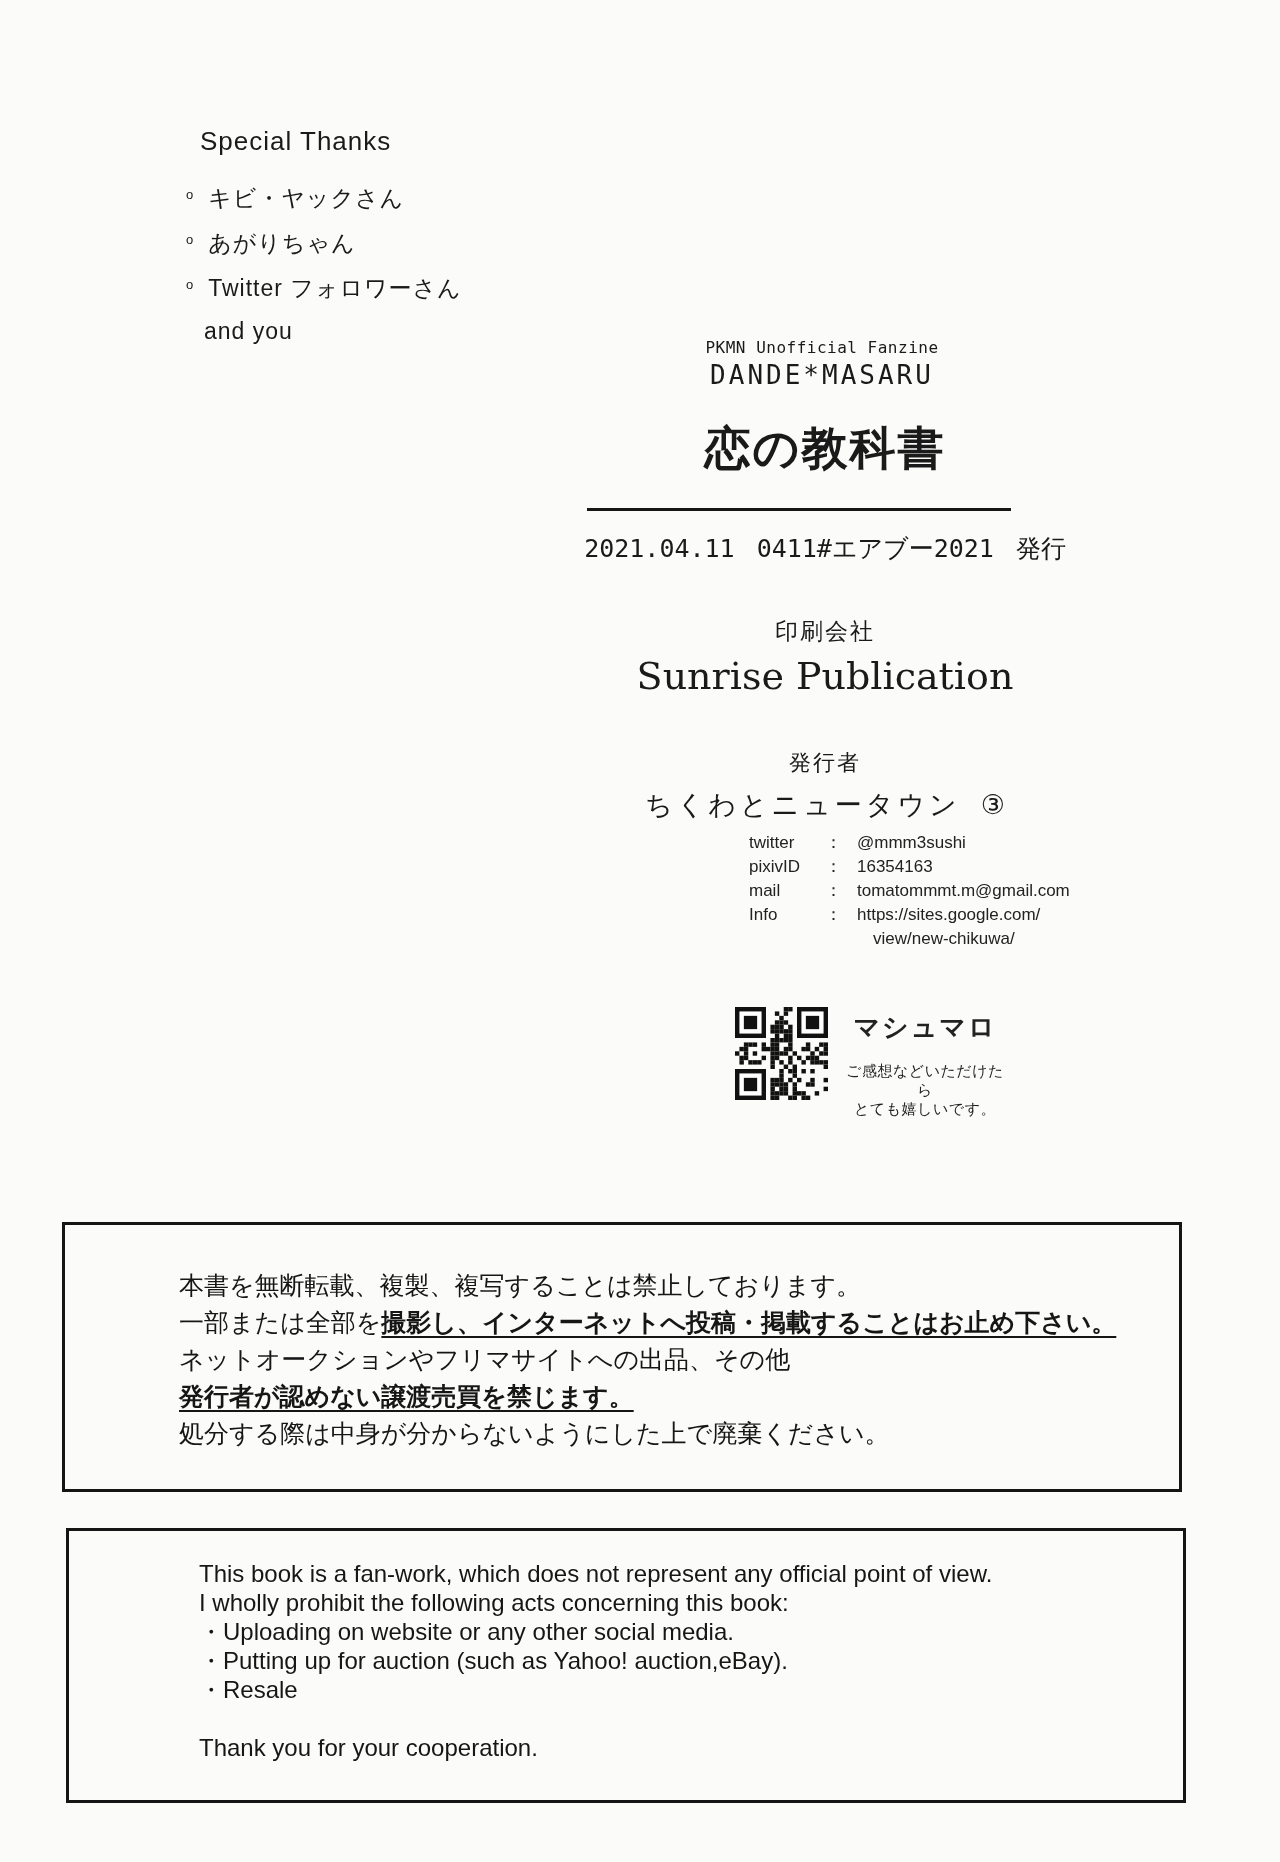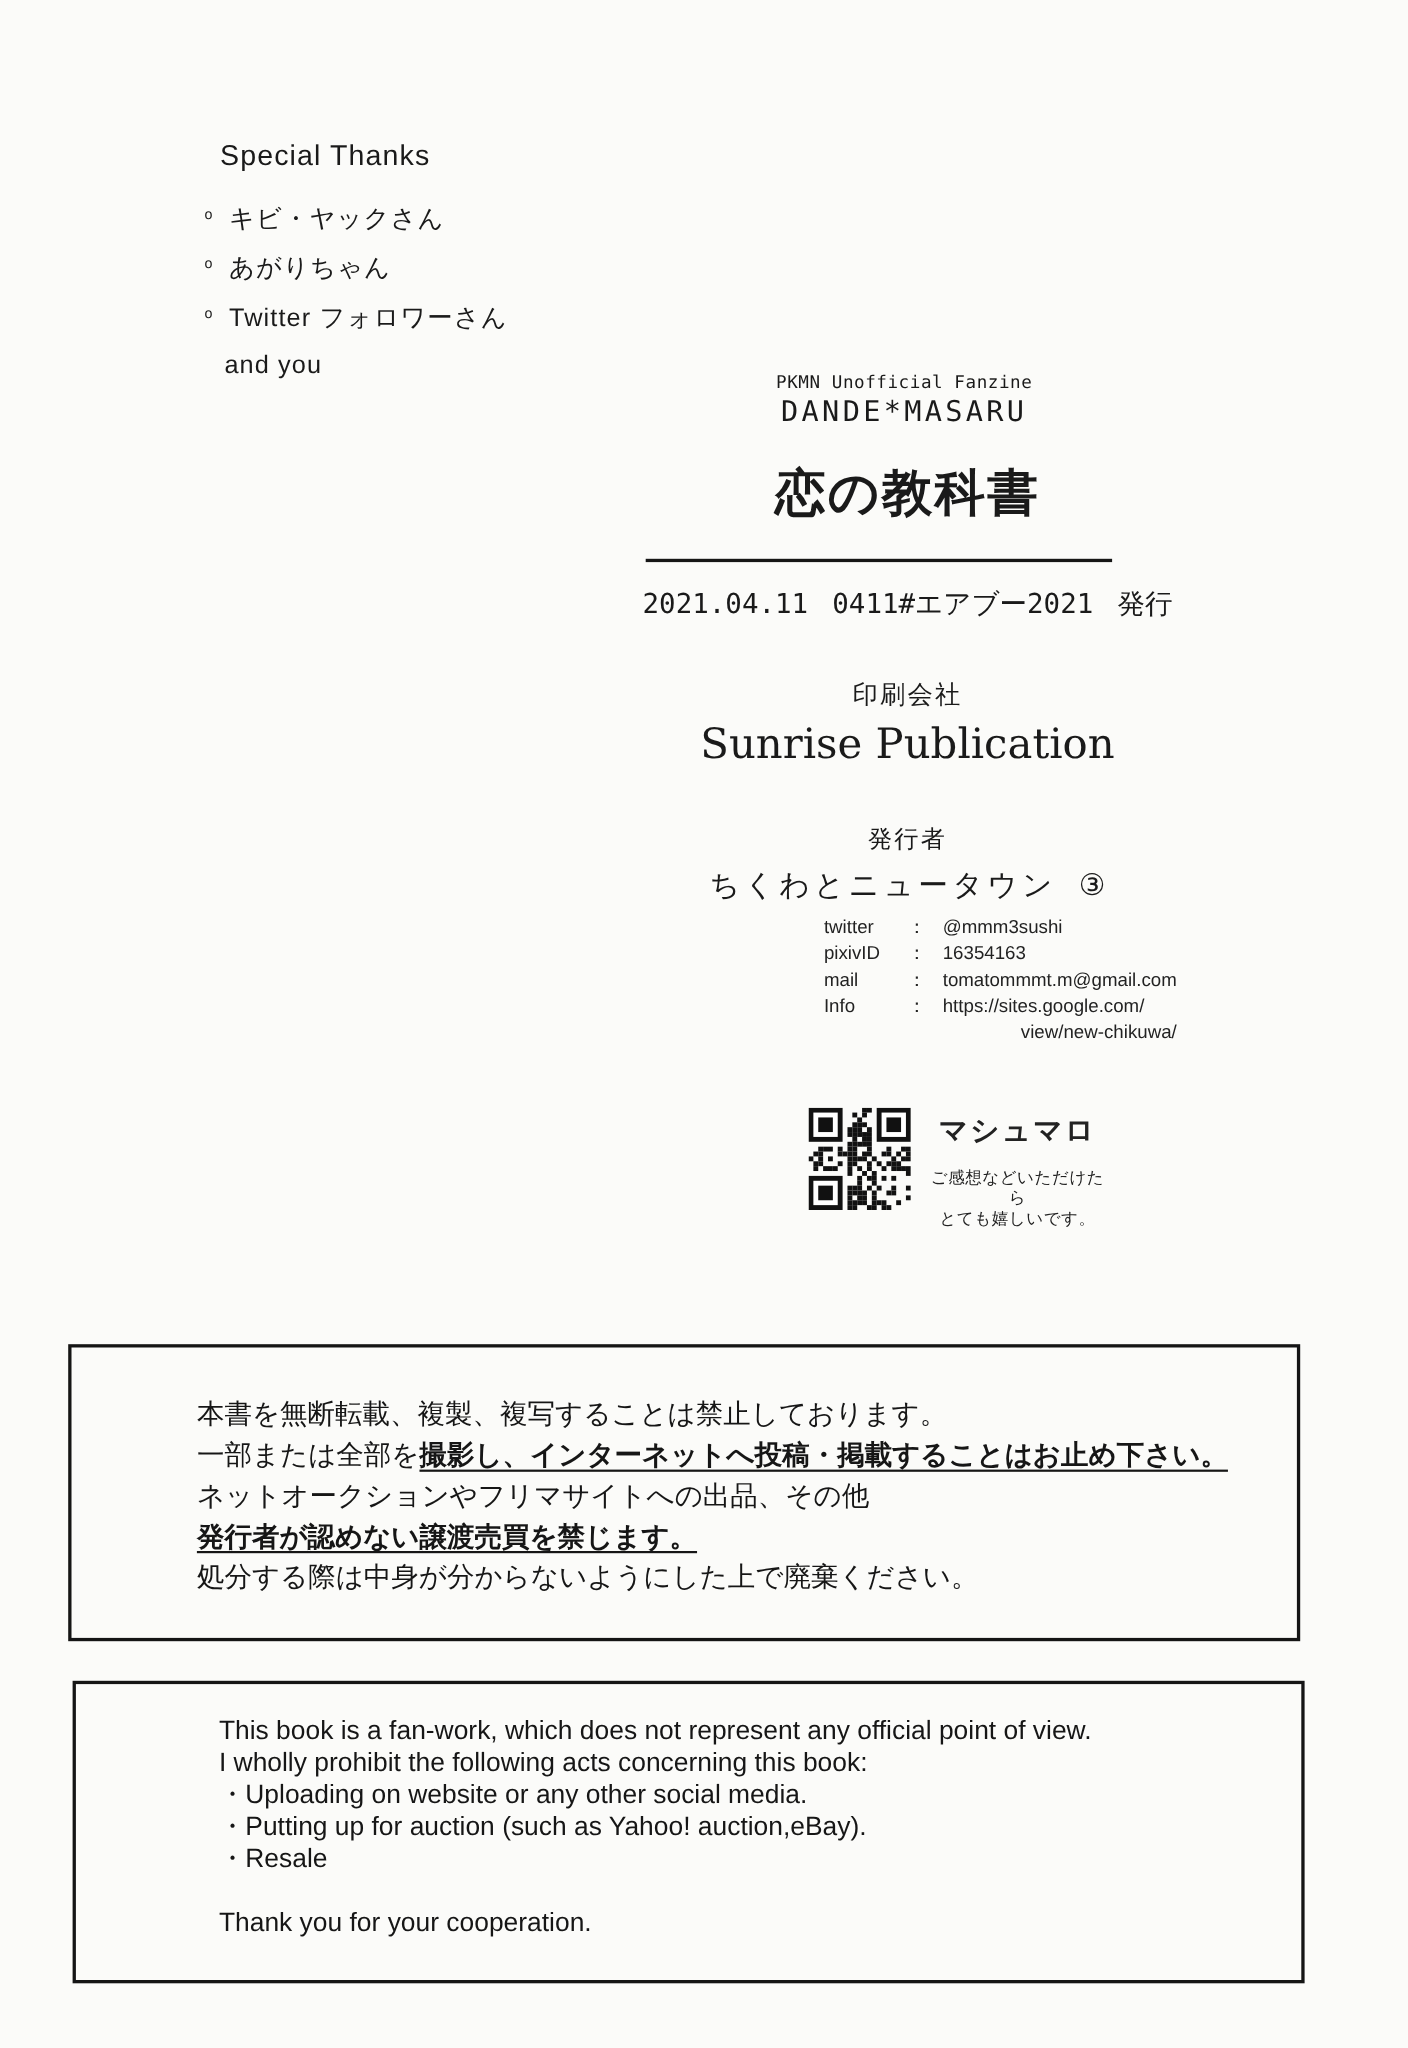--- a/index.html
+++ b/index.html
@@ -39,21 +39,21 @@
 
   #publisher{left:480px;top:748px;width:690px;text-align:center;font-family:"DejaVu Serif",serif;}
   .pub-label{font-size:22px;letter-spacing:2px;}
   .pub-name{font-size:27px;margin-top:9px;letter-spacing:4px;}
   .pub-edition{margin-left:20px;letter-spacing:0;}
 
   #contacts{left:749px;top:831px;font-size:17px;color:#222;}
   .c-row{display:flex;line-height:24px;white-space:nowrap;gap:16px;}
   .c-label{width:60px;}
   .c-colon{width:16px;}
-  .c-wrap{padding-left:124px;line-height:24px;white-space:nowrap;text-align:right;}
+  .c-wrap{padding-left:124px;line-height:24px;white-space:nowrap;}
 
   
   #qr{left:735px;top:1007px;width:93px;height:93px;}
   #marshmallow{left:840px;top:1010px;width:170px;text-align:center;color:#222;}
   .m-title{font-size:26px;font-weight:bold;letter-spacing:2px;}
   .m-lines{margin-top:16px;font-size:15px;line-height:19px;letter-spacing:0.5px;}
 
   
   #box-jp{left:62px;top:1222px;width:1120px;height:270px;border:3px solid #151515;
     box-sizing:border-box;padding:42px 26px 16px 114px;

